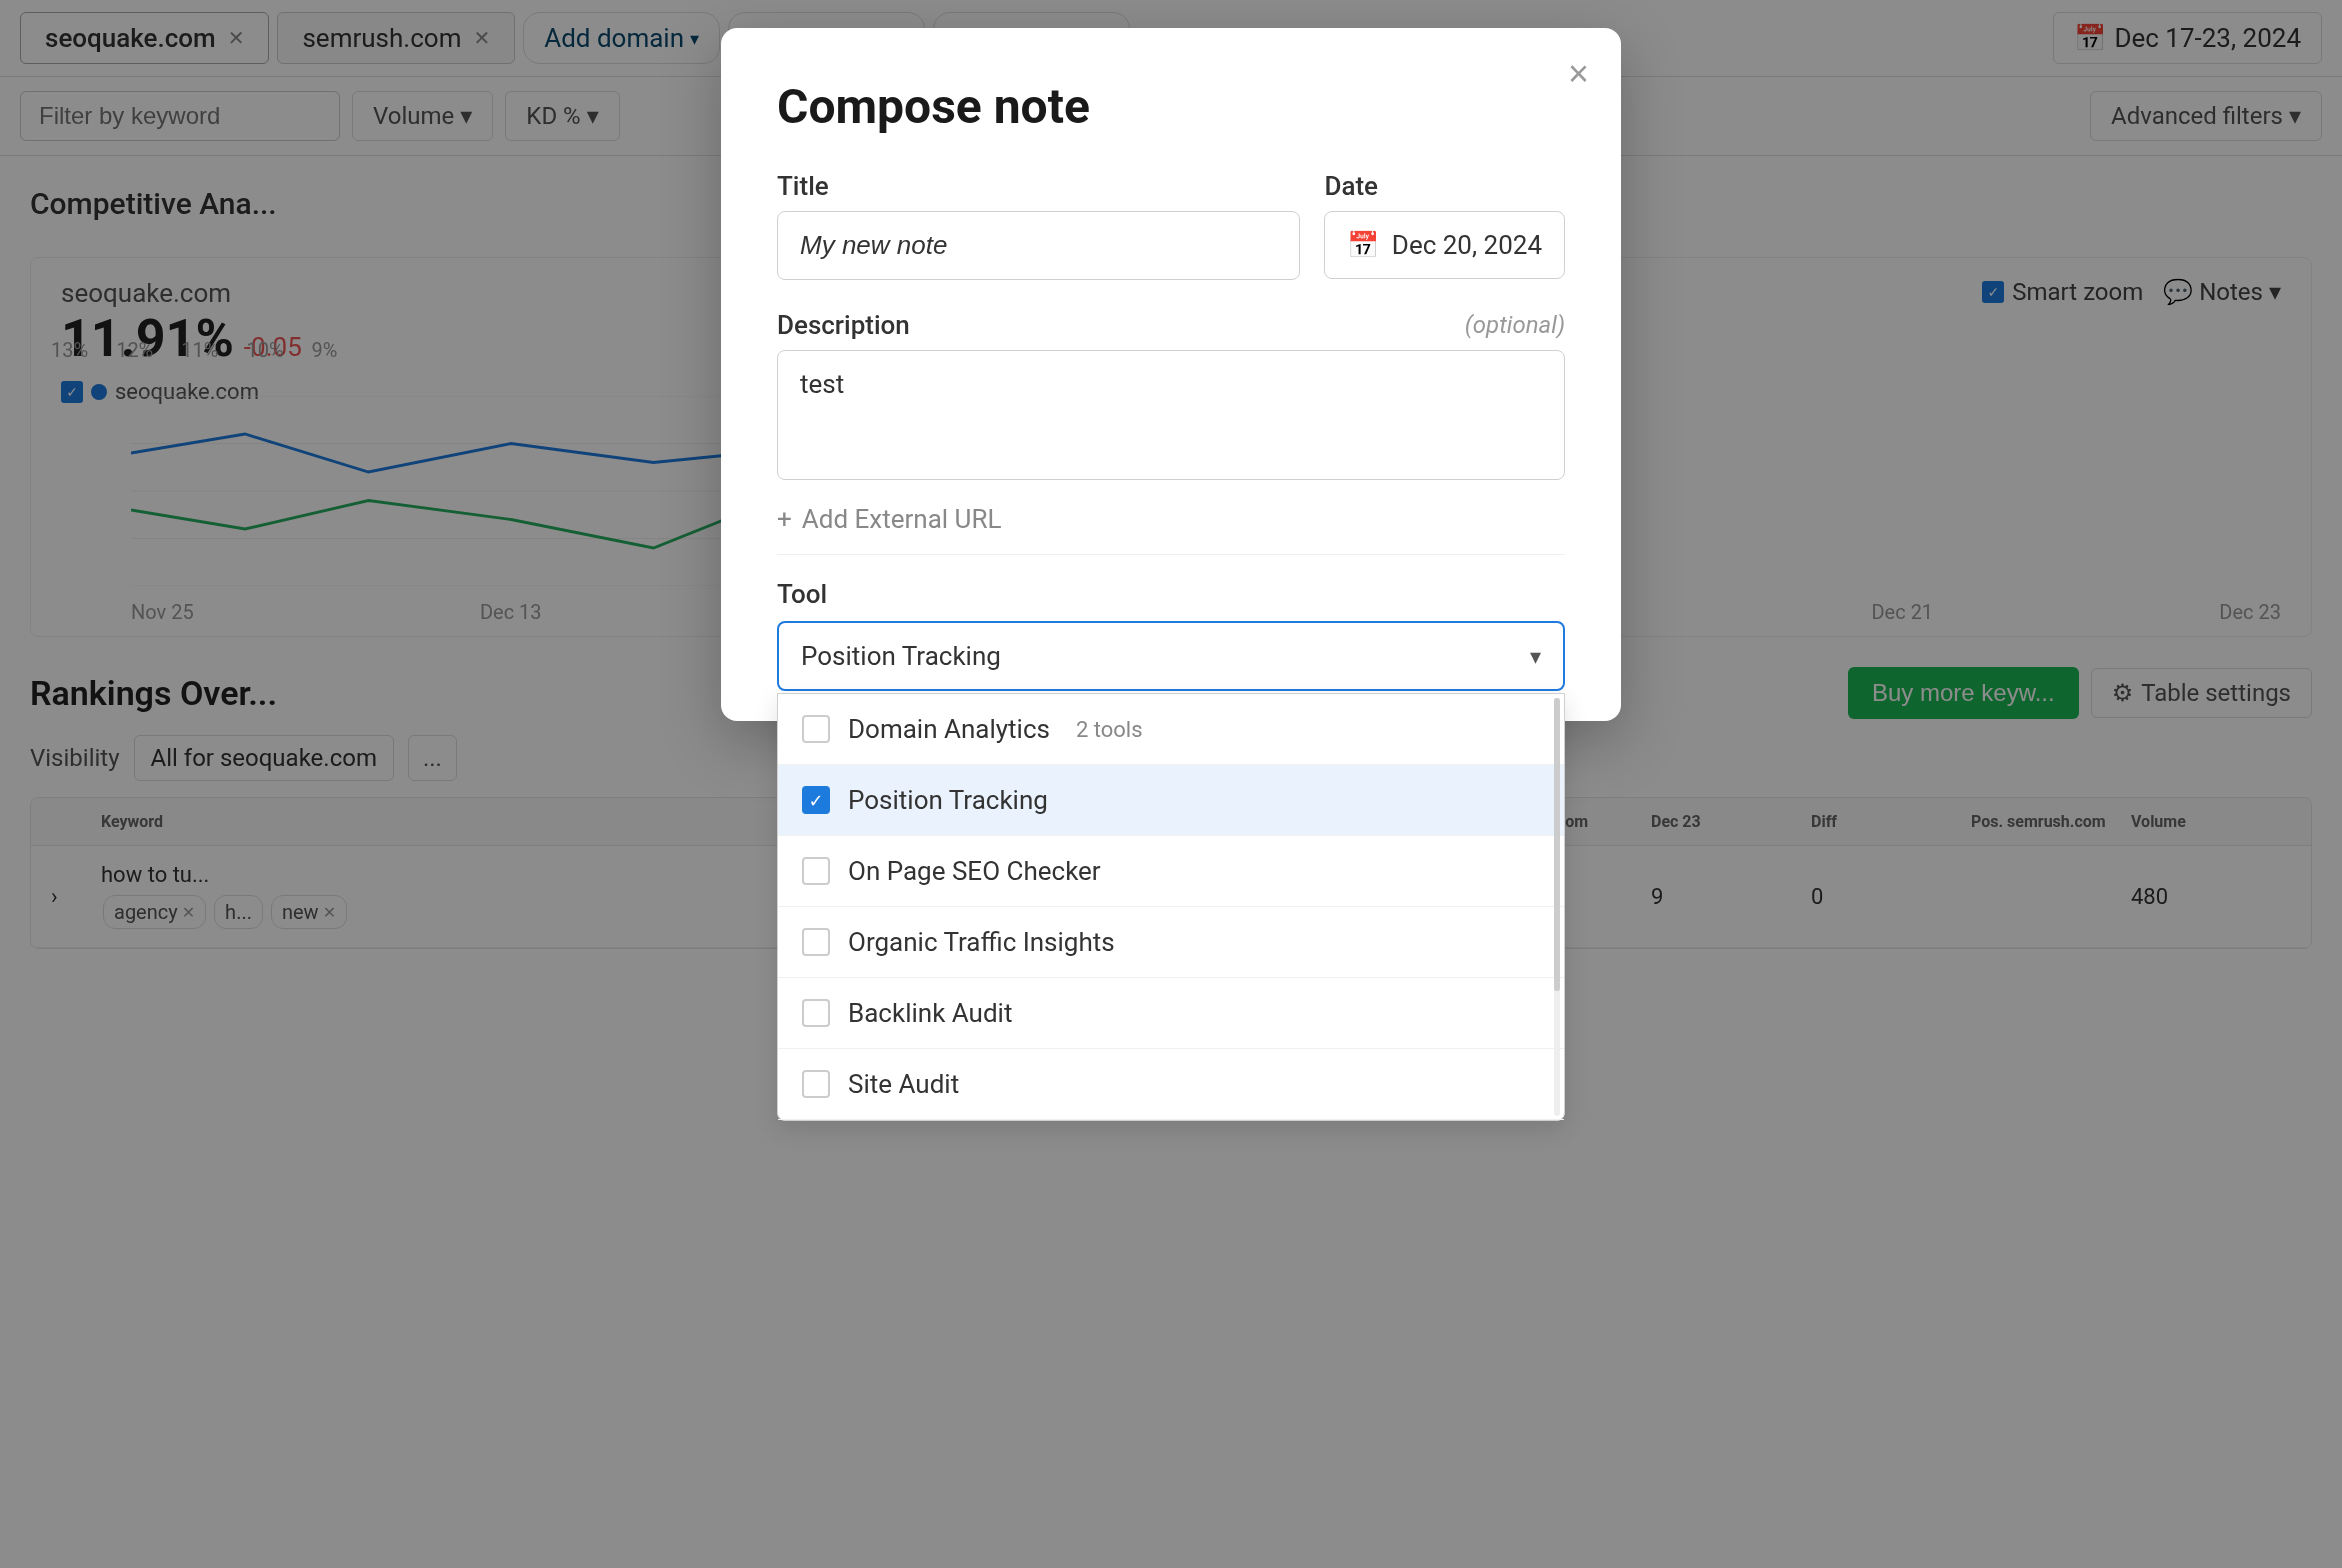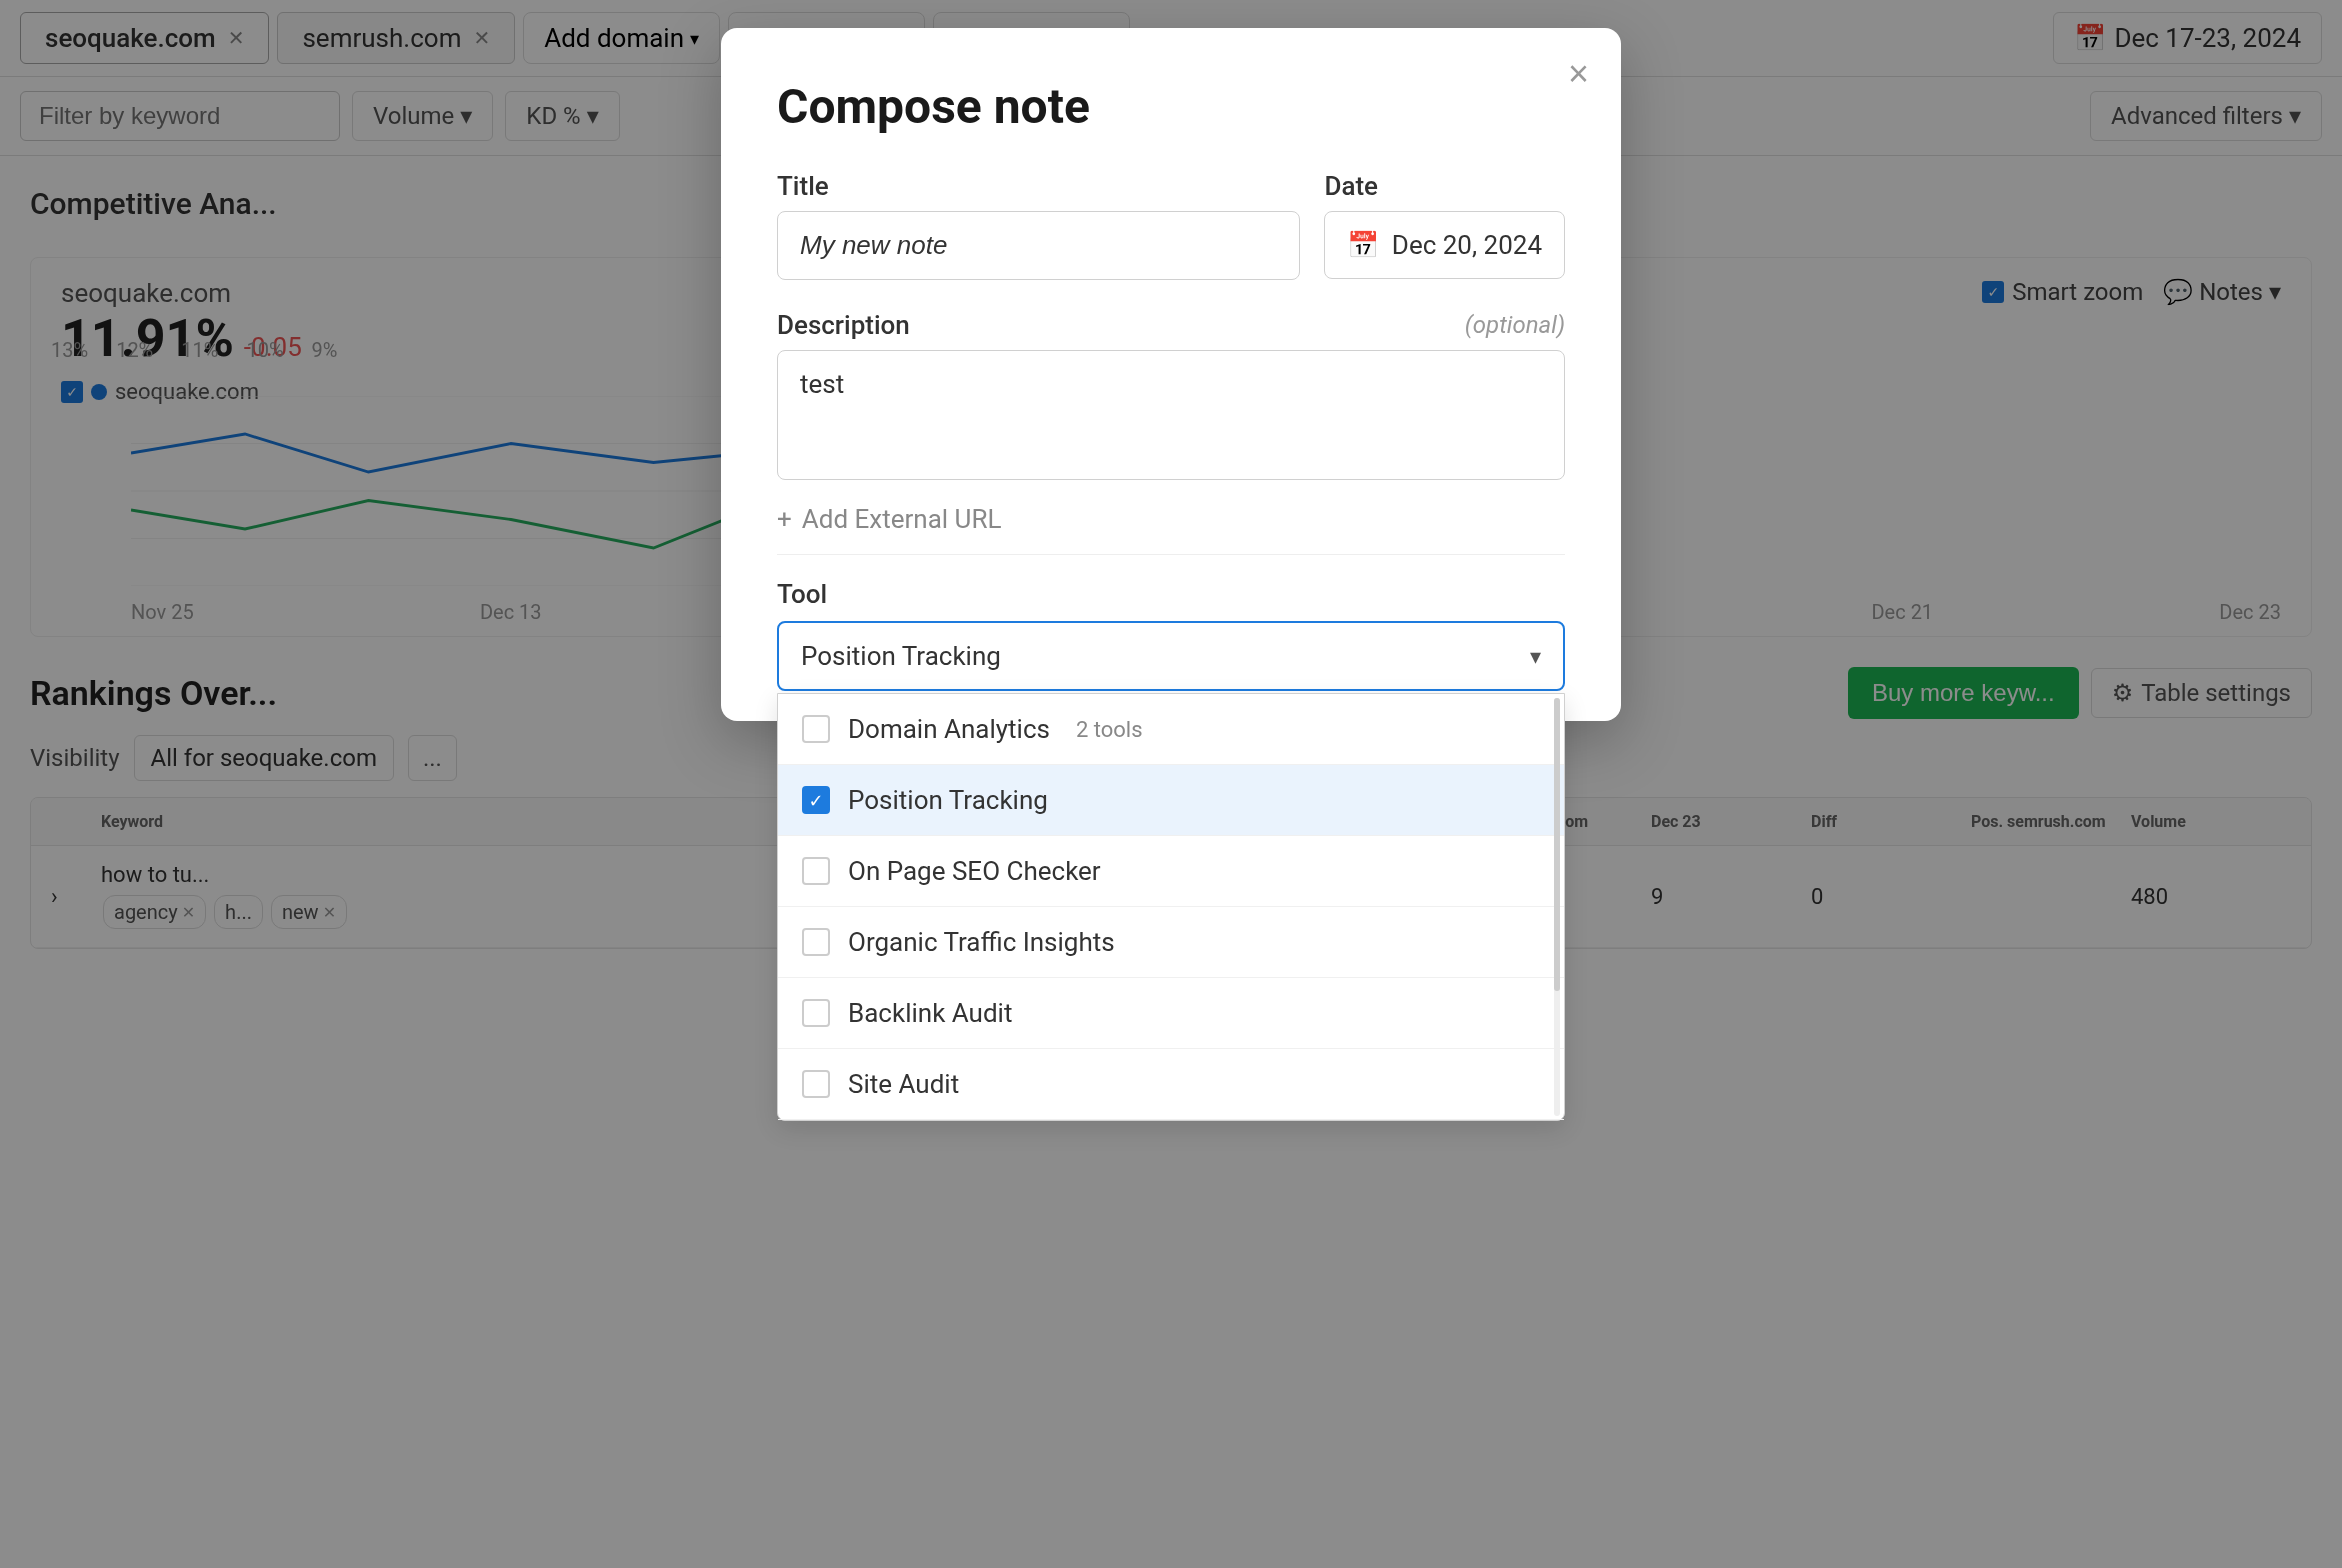--- a/index.html
+++ b/index.html
@@ -52,23 +52,23 @@
       color: #888;
       cursor: pointer;
       margin-left: 4px;
     }
     .tab-add {
       display: flex;
       align-items: center;
       gap: 6px;
       padding: 10px 20px;
       border: 1px solid #ddd;
-      border-radius: 8px;
-      font-size: 26px;
-      color: #000000;
+      border-radius: 17px;
+      font-size: 26px;
+      color: #0c4a6e;
       background: #fff;
       cursor: pointer;
     }
     .tab-add .chevron { font-size: 18px; }
 
     .tabs-right {
       margin-left: auto;
       display: flex;
       align-items: center;
       gap: 12px;

